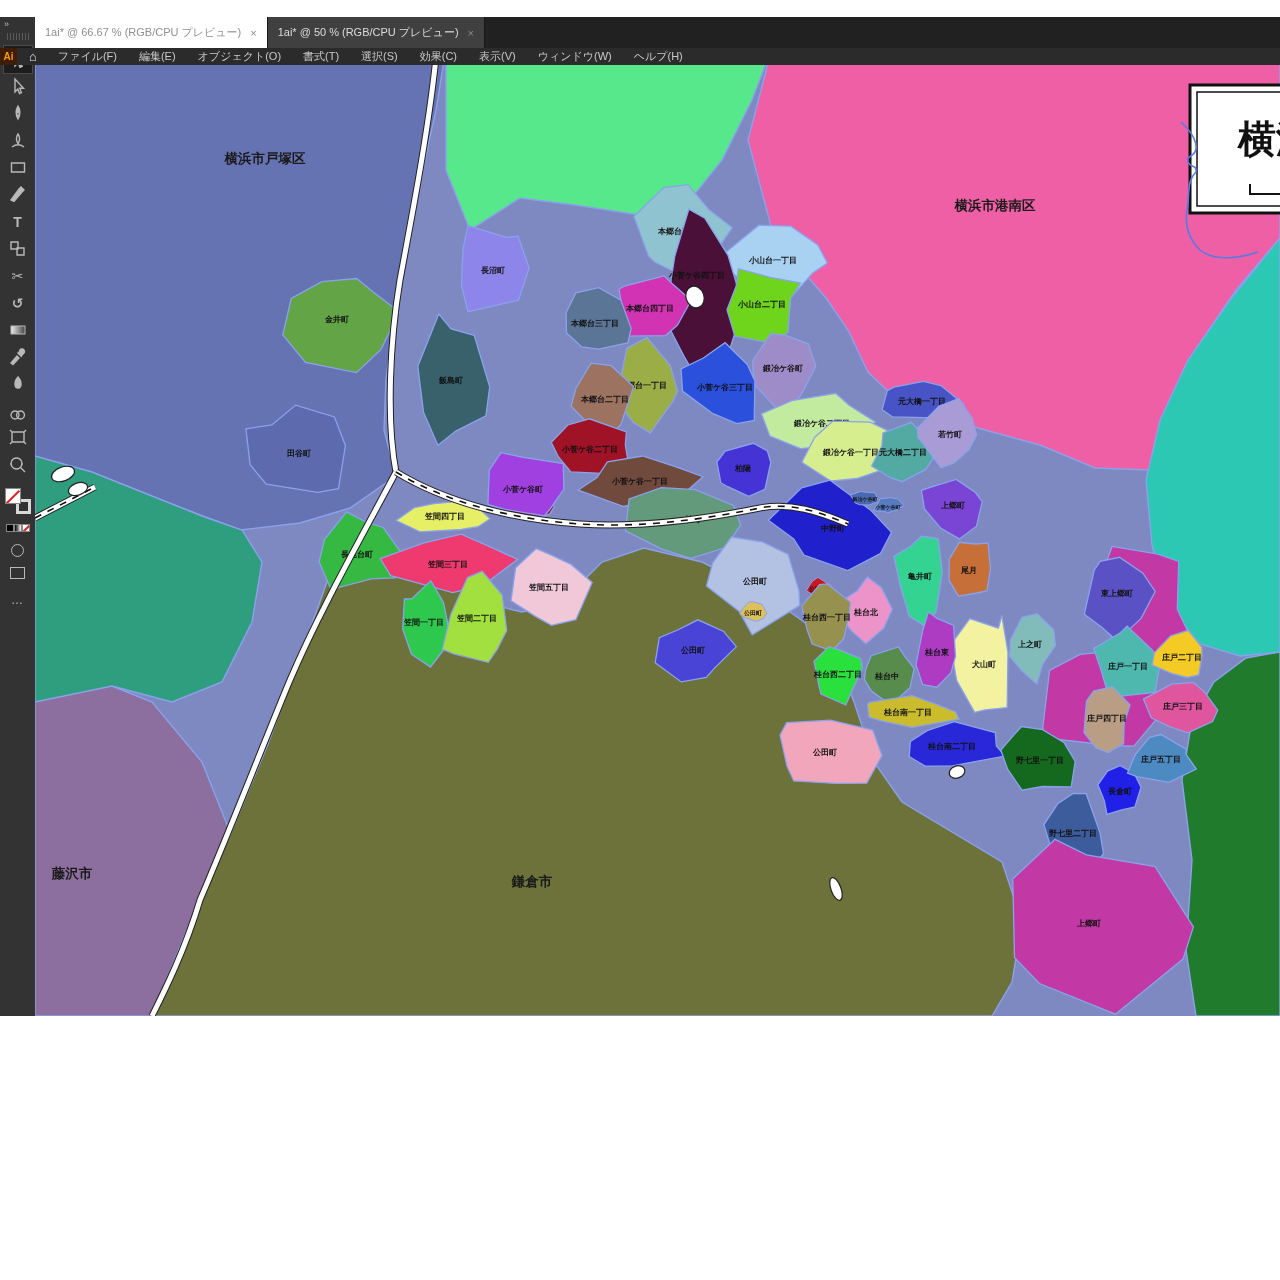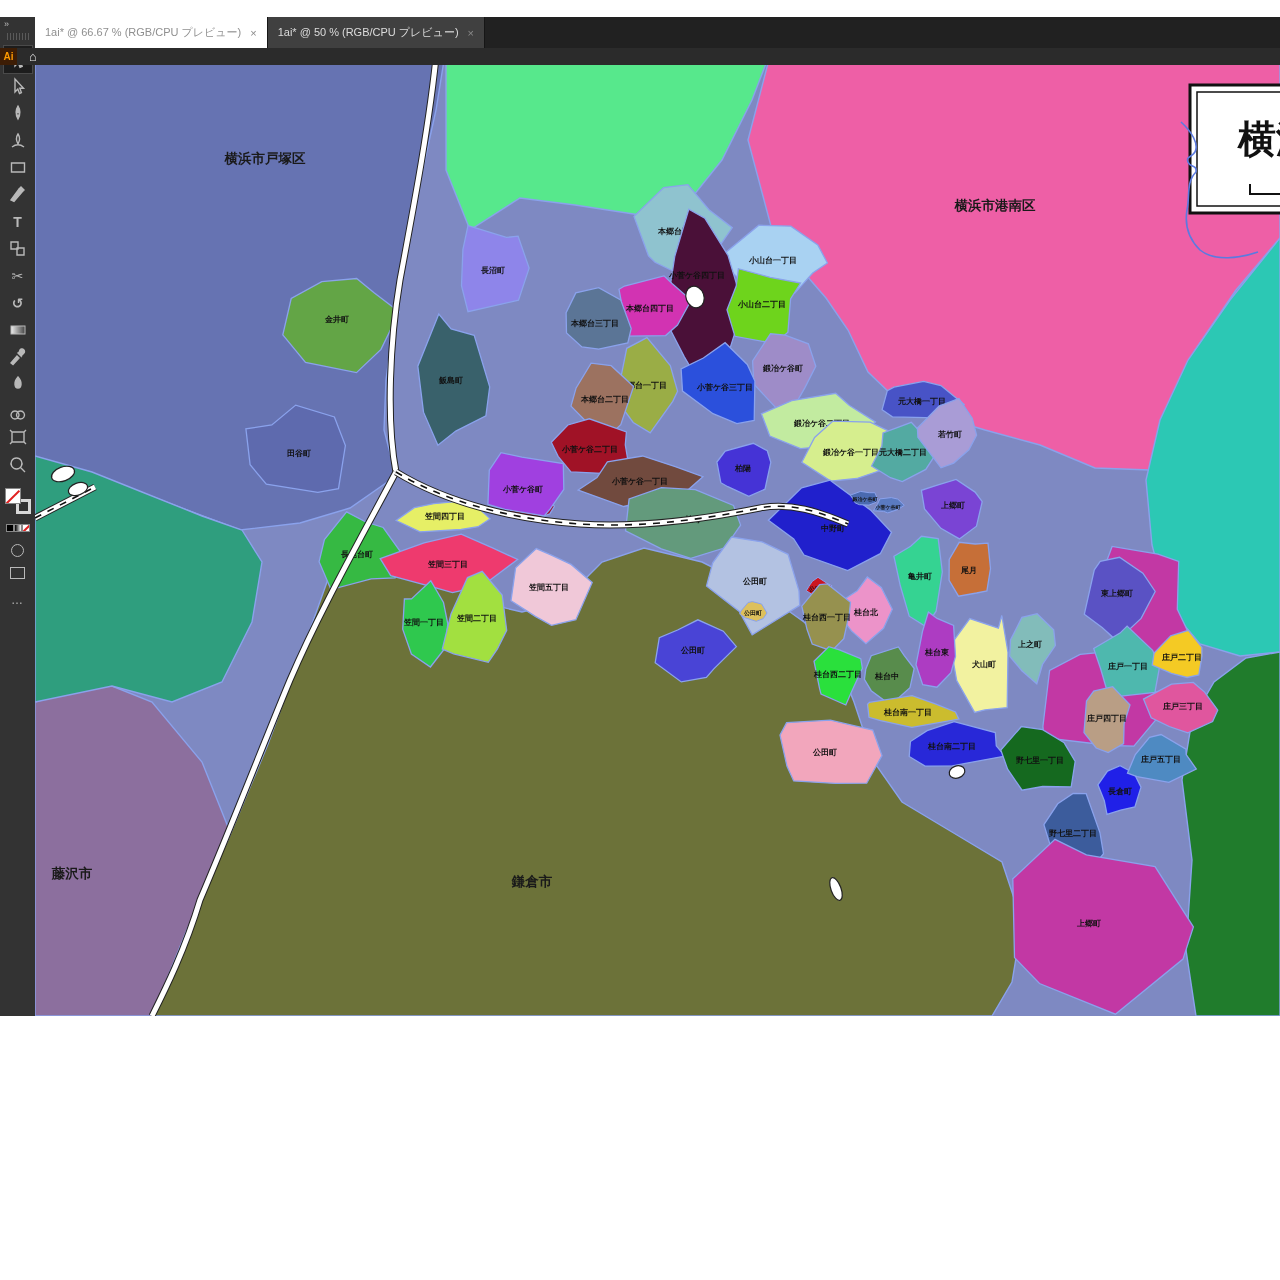--- a/index.html
+++ b/index.html
@@ -50,20 +50,31 @@
   #map-wrap { position:absolute; left:35px; top:48px; width:1245px; height:968px; z-index:5; }
   
   .caption { position:absolute; left:0; top:1016px; width:1280px; height:264px; background:#ffffff; z-index:40; }
 </style>
 </head>
 <body>
 
 <div class="menubar">
   <div class="ai-logo">Ai</div>
   <div class="home-ico">⌂</div>
+  <div id="menu-items" style="display:flex">
+      <span class="menu-item">ファイル(F)</span>
+      <span class="menu-item">編集(E)</span>
+      <span class="menu-item">オブジェクト(O)</span>
+      <span class="menu-item">書式(T)</span>
+      <span class="menu-item">選択(S)</span>
+      <span class="menu-item">効果(C)</span>
+      <span class="menu-item">表示(V)</span>
+      <span class="menu-item">ウィンドウ(W)</span>
+      <span class="menu-item">ヘルプ(H)</span>
+    </div>
 </div>
 
 <div class="tabbar">
     <div id="tabs" style="display:flex">
       <div class="tab">
         <span>1ai* @ 66.67 % (RGB/CPU プレビュー)</span>
         <span class="close">×</span>
       </div>
       <div class="tab active">
         <span>1ai* @ 50 % (RGB/CPU プレビュー)</span>

